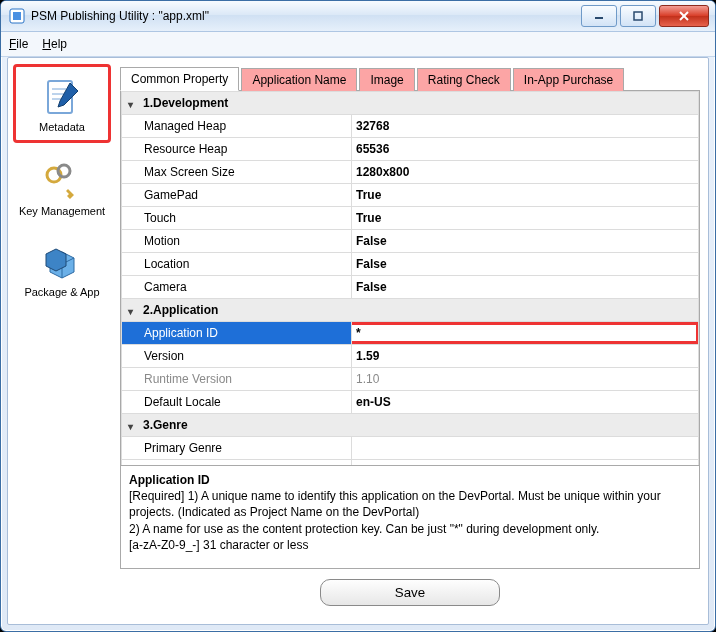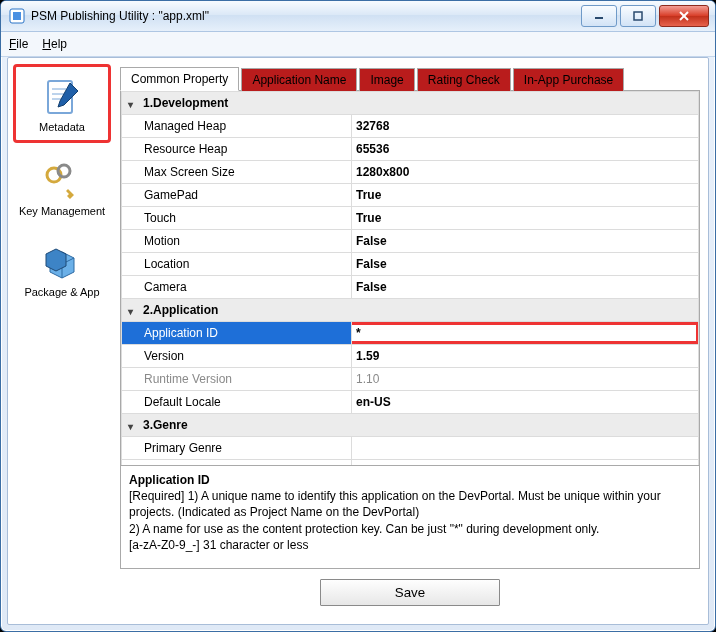--- a/index.html
+++ b/index.html
@@ -14,39 +14,39 @@
   .menubar{height:24px;display:flex;align-items:center;padding:0 8px;gap:14px;border-bottom:1px solid #c4d6ec;background:#f3f7fc;}
   .menubar span{color:#000;}
   .menubar span u{text-decoration:underline;}
   .body{position:absolute;top:56px;left:6px;right:6px;bottom:6px;background:#fff;border:1px solid #a8bdd8;border-radius:2px;display:flex;}
   .sidebar{width:100px;padding:6px 4px;display:flex;flex-direction:column;gap:8px;align-items:center;}
   .side-item{width:88px;display:flex;flex-direction:column;align-items:center;text-align:center;padding:6px 2px;font-size:11px;color:#000;line-height:1.2;}
   .side-item.selected{border:3px solid #e33;border-radius:4px;}
   .side-item .icon-wrap{width:48px;height:48px;display:flex;align-items:center;justify-content:center;}
   .main{flex:1;display:flex;flex-direction:column;padding:6px 8px 10px 4px;min-width:0;}
   .tabs{display:flex;align-items:flex-end;height:26px;border-bottom:1px solid #a9a9a9;}
-  .tab{padding:4px 10px;border:1px solid #a9a9a9;border-bottom:none;margin-right:2px;background:#b91c1c;font-size:12px;color:#000;position:relative;top:1px;}
+  .tab{padding:4px 10px;border:1px solid #a9a9a9;border-bottom:none;margin-right:2px;background:#fca5a5;font-size:12px;color:#000;position:relative;top:1px;}
   .tab.active{background:#fff;border-bottom:1px solid #fff;}
   .grid-wrap{flex:1;border:1px solid #a9a9a9;border-top:none;display:flex;flex-direction:column;min-height:0;}
   .grid{flex:1;overflow:auto;}
   table.pg{width:100%;border-collapse:collapse;table-layout:fixed;}
   table.pg col.lbl{width:230px;}
   table.pg td{border:1px solid #dcdcdc;padding:2px 4px;font-size:12px;color:#000;height:18px;white-space:nowrap;overflow:hidden;}
   tr.cat td{background:#ececec;font-weight:bold;}
   tr.cat td.toggle{padding-left:6px;}
   tr.item td.lbl{padding-left:22px;}
   tr.item.readonly td{color:#8a8a8a;}
   tr.selected td.lbl{background:#1e6fd8;color:#fff;}
   .val b{font-weight:bold;}
   .toggle-mark{display:inline-block;width:11px;height:11px;margin-right:4px;position:relative;top:1px;}
   .toggle-mark::before{content:"▾";font-size:10px;color:#444;}
   .help{border-top:1px solid #a9a9a9;padding:6px 8px;font-size:12px;color:#000;line-height:1.35;min-height:90px;}
   .help .ht{font-weight:bold;}
   .save-row{padding:10px 0 8px;display:flex;justify-content:center;}
-  .save-btn{min-width:180px;padding:5px 40px;border:1px solid #8a8a8a;background:linear-gradient(#fefefe,#e7e7e7);border-radius:1px;}
+  .save-btn{min-width:180px;padding:5px 40px;border:1px solid #8a8a8a;background:linear-gradient(#fefefe,#e7e7e7);border-radius:10px;}
   .hl-wrap{position:relative;}
   .hl-border{position:absolute;left:-1px;right:-1px;top:0;bottom:0;border:3px solid #e33;pointer-events:none;}
 </style>
 </head>
 <body>
 
 <div class="window">
 
   <div class="titlebar">
     <span class="app-icon">

